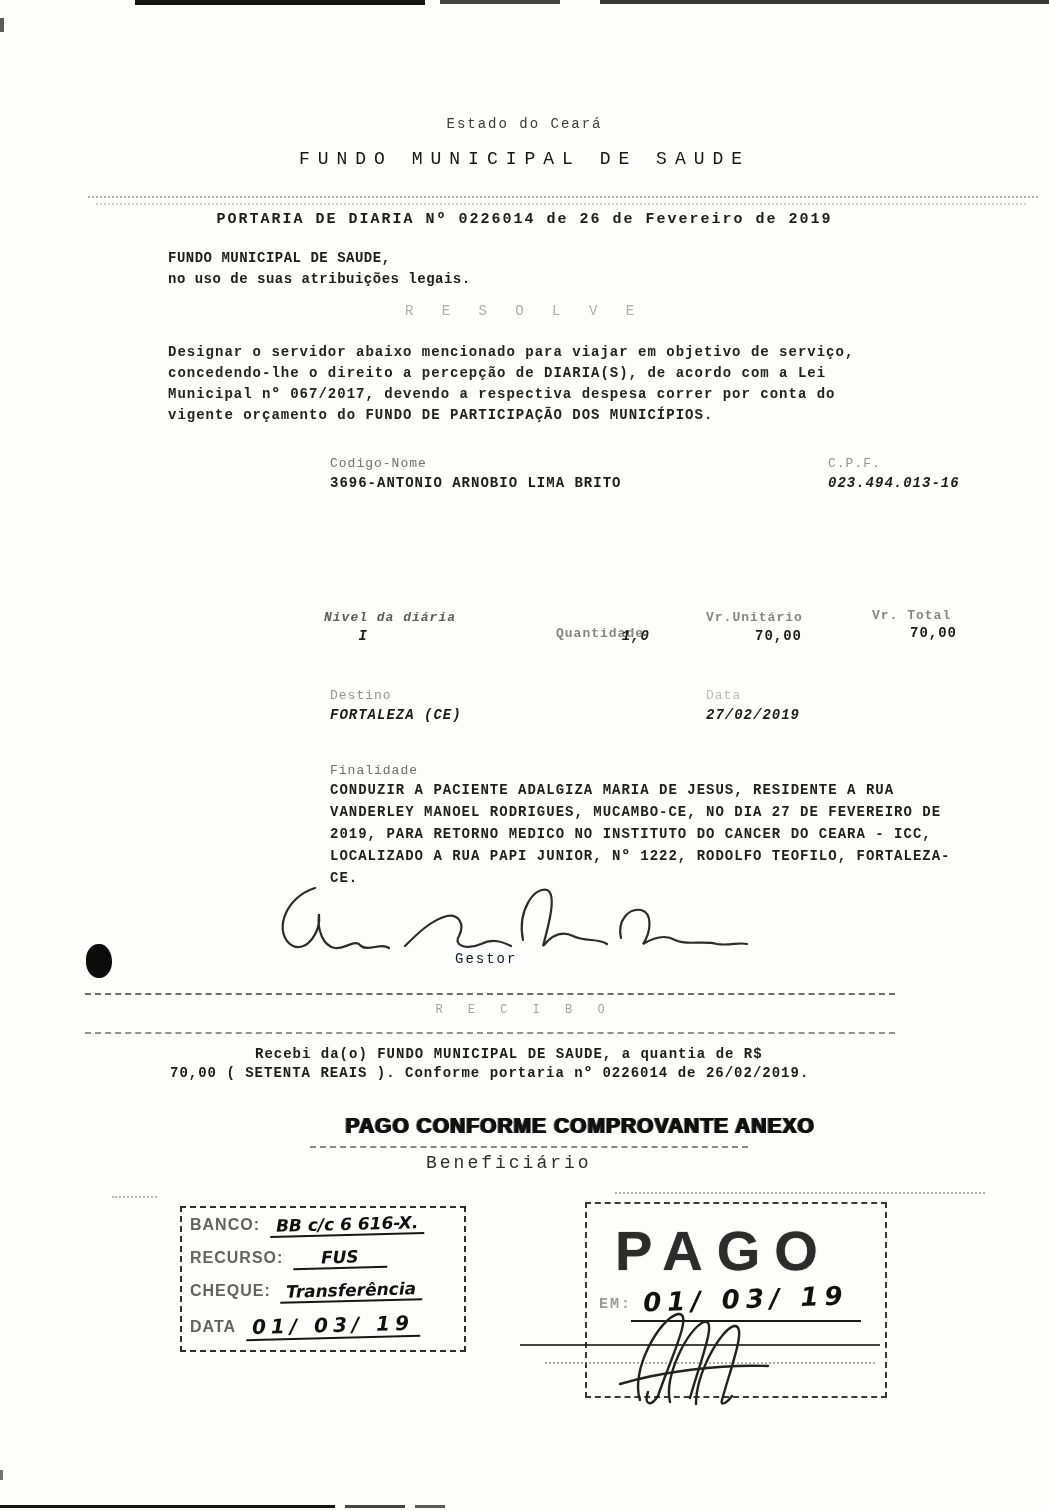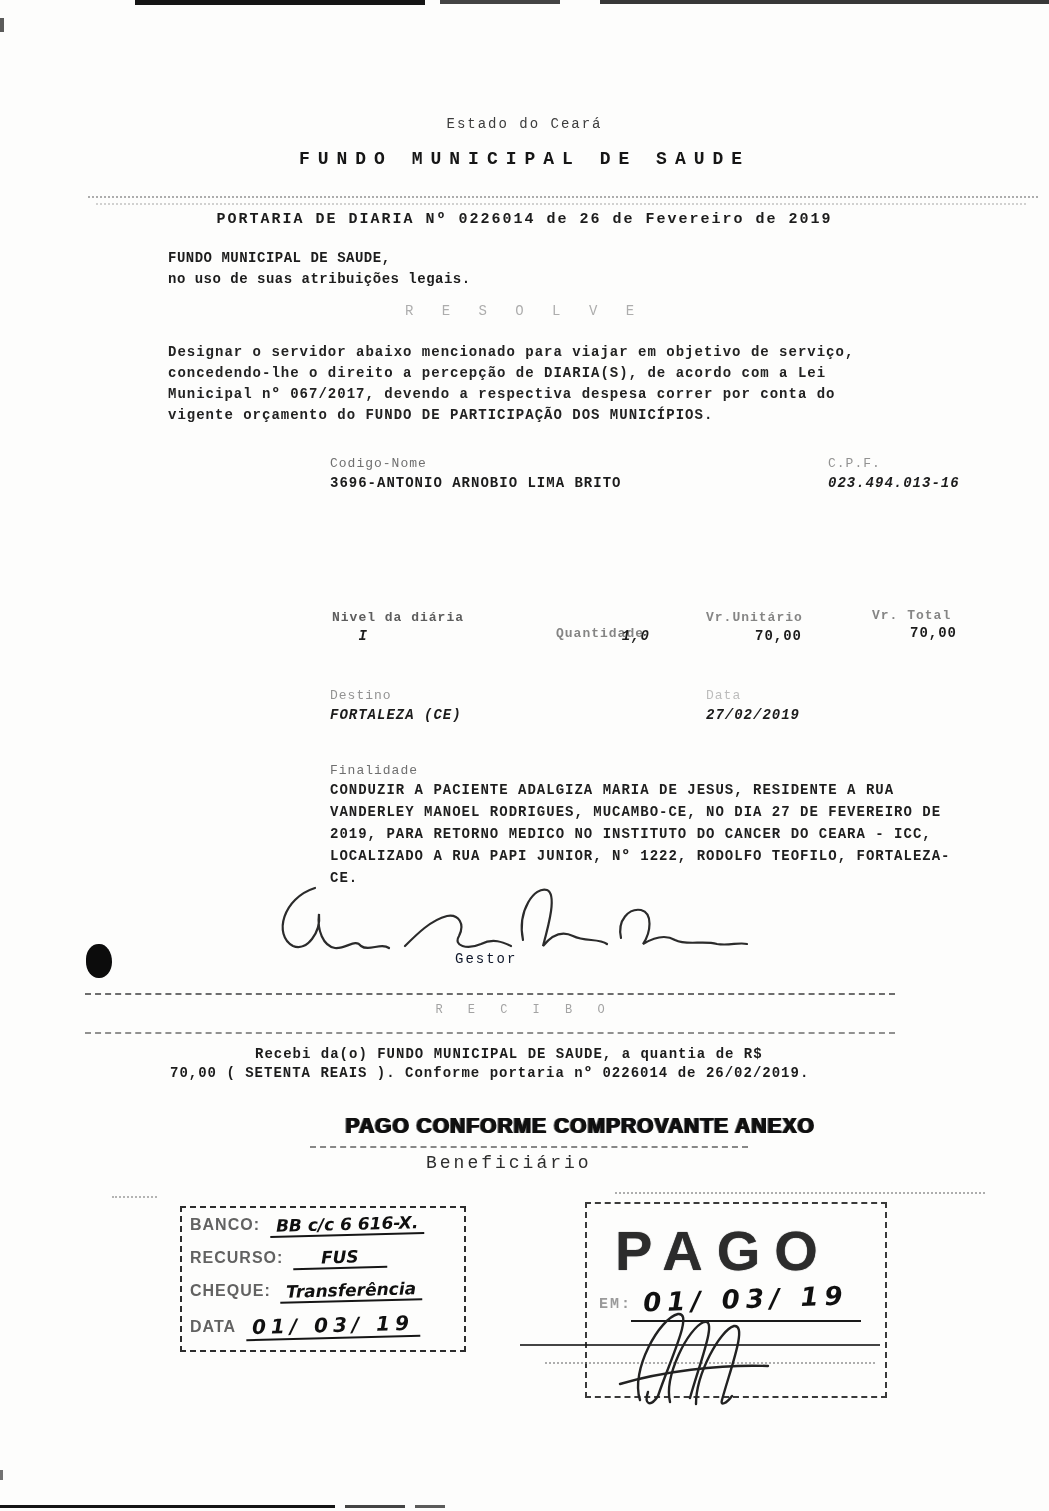--- a/index.html
+++ b/index.html
@@ -12,21 +12,21 @@
   .center{left:0;width:1049px;text-align:center;}
   .tw{font-family:"Liberation Mono","DejaVu Sans Mono",monospace;}
   .faded{color:#8f8f8f;opacity:.75;}
   .b{font-weight:bold;}
   
   .ink{position:absolute;background:#151515;}
   .dotline{position:absolute;border-top:2px dotted #6d6d6d;opacity:.55;}
   .dashline{position:absolute;border-top:2px dashed #4a4a4a;opacity:.8;}
   
   .state{top:116px;font-size:14px;letter-spacing:2px;color:#3c3c3c;}
-  .org{top:149px;font-size:18px;font-weight:bold;letter-spacing:8px;color:#161616;}
+  .org{top:149px;font-size:18px;font-weight:normal;letter-spacing:8px;color:#161616;}
   .portaria{top:211px;font-size:15px;font-weight:bold;letter-spacing:2px;}
   .issuer{left:168px;font-size:14px;font-weight:bold;letter-spacing:.5px;}
   .resolve{top:303px;font-size:14px;letter-spacing:10px;color:#9a9a9a;opacity:.8;}
   .bodyline{left:168px;font-size:14px;letter-spacing:1px;font-weight:600;color:#222;}
   
   .lbl{font-size:13px;color:#6f6f6f;letter-spacing:1px;}
   .val{font-size:14px;font-weight:bold;letter-spacing:1px;}
   
   .th{font-size:13px;color:#5d5d5d;font-weight:600;letter-spacing:1px;}
   .td{font-size:14px;font-weight:bold;letter-spacing:1px;text-align:right;}
@@ -91,21 +91,21 @@
   <div class="abs bodyline" style="top:344px;">Designar o servidor abaixo mencionado para viajar em objetivo de serviço,</div>
   <div class="abs bodyline" style="top:365px;">concedendo-lhe o direito a percepção de DIARIA(S), de acordo com a Lei</div>
   <div class="abs bodyline" style="top:386px;">Municipal nº 067/2017, devendo a respectiva despesa correr por conta do</div>
   <div class="abs bodyline" style="top:407px;">vigente orçamento do FUNDO DE PARTICIPAÇÃO DOS MUNICÍPIOS.</div>
 
   <div class="abs lbl" style="left:330px;top:456px;">Codigo-Nome</div>
   <div class="abs lbl faded" style="left:828px;top:456px;">C.P.F.</div>
   <div class="abs val" style="left:330px;top:475px;">3696-ANTONIO ARNOBIO LIMA BRITO</div>
   <div class="abs val" style="left:828px;top:475px;font-style:italic;">023.494.013-16</div>
 
-  <div class="abs th" style="left:332px;top:610px;">Nivel da diária</div>
+  <div class="abs th" style="left:324px;top:610px;font-style:italic;">Nivel da diária</div>
   <div class="abs th faded" style="left:556px;top:610px;margin-top:16px;">Quantidade</div>
   <div class="abs th faded" style="left:706px;top:610px;">Vr.Unitário</div>
   <div class="abs th faded" style="left:872px;top:608px;">Vr. Total</div>
   <div class="abs td" style="left:348px;top:628px;width:20px;font-style:italic;">I</div>
   <div class="abs td" style="left:560px;top:628px;width:90px;font-style:italic;">1,0</div>
   <div class="abs td" style="left:712px;top:628px;width:90px;">70,00</div>
   <div class="abs td" style="left:867px;top:625px;width:90px;">70,00</div>
 
   <div class="abs lbl faded" style="left:330px;top:688px;">Destino</div>
   <div class="abs val" style="left:330px;top:707px;font-style:italic;">FORTALEZA (CE)</div>

